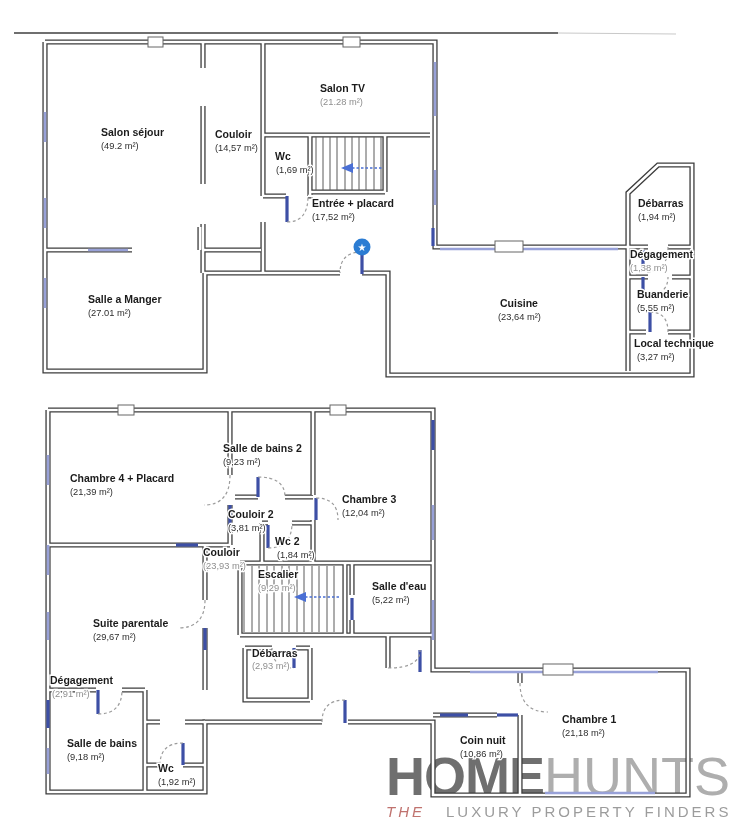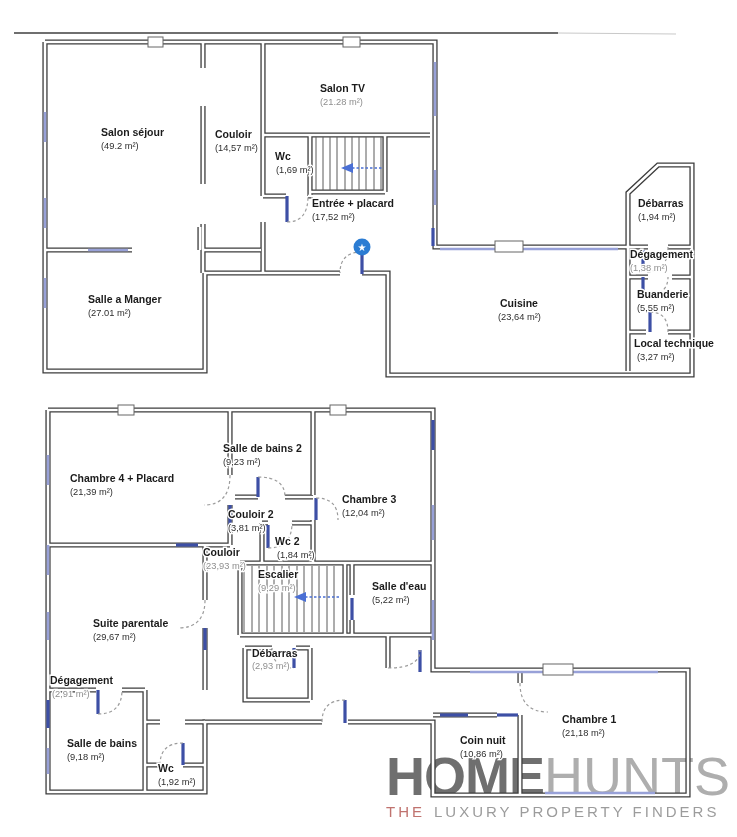--- a/index.html
+++ b/index.html
@@ -25,21 +25,21 @@
   .arrowhead{fill:#4a6fd4;}
   .star-circle{fill:#2b7cd3;}
   .star-glyph{font:bold 10px "DejaVu Sans",sans-serif;fill:#ffffff;text-anchor:middle;}
   
   .logo{position:absolute;left:386px;top:752px;width:335px;}
   .logo-line1{font-family:"Liberation Sans",sans-serif;font-weight:bold;font-size:54px;
               line-height:48px;letter-spacing:-1px;color:#6f6f6f;white-space:nowrap;}
   .lg-hunts{font-weight:normal;color:#aeaeae;letter-spacing:0;}
   .logo-line2{font-family:"Liberation Sans",sans-serif;font-size:15px;letter-spacing:3px;
               color:#9c9c9c;margin-top:3px;white-space:nowrap;}
-  .lg-the{color:#c0736f;margin-right:9px;}
+  .lg-the{color:#c0736f;margin-right:21px;font-style:italic;}
 </style>
 </head>
 <body>
 
 <div class="canvas">
 
   <div class="logo">
     <div class="logo-line1"><span class="lg-home">HOME</span><span class="lg-hunts">HUNTS</span></div>
     <div class="logo-line2"><span class="lg-the">THE</span><span>LUXURY PROPERTY FINDERS</span></div>
   </div>

